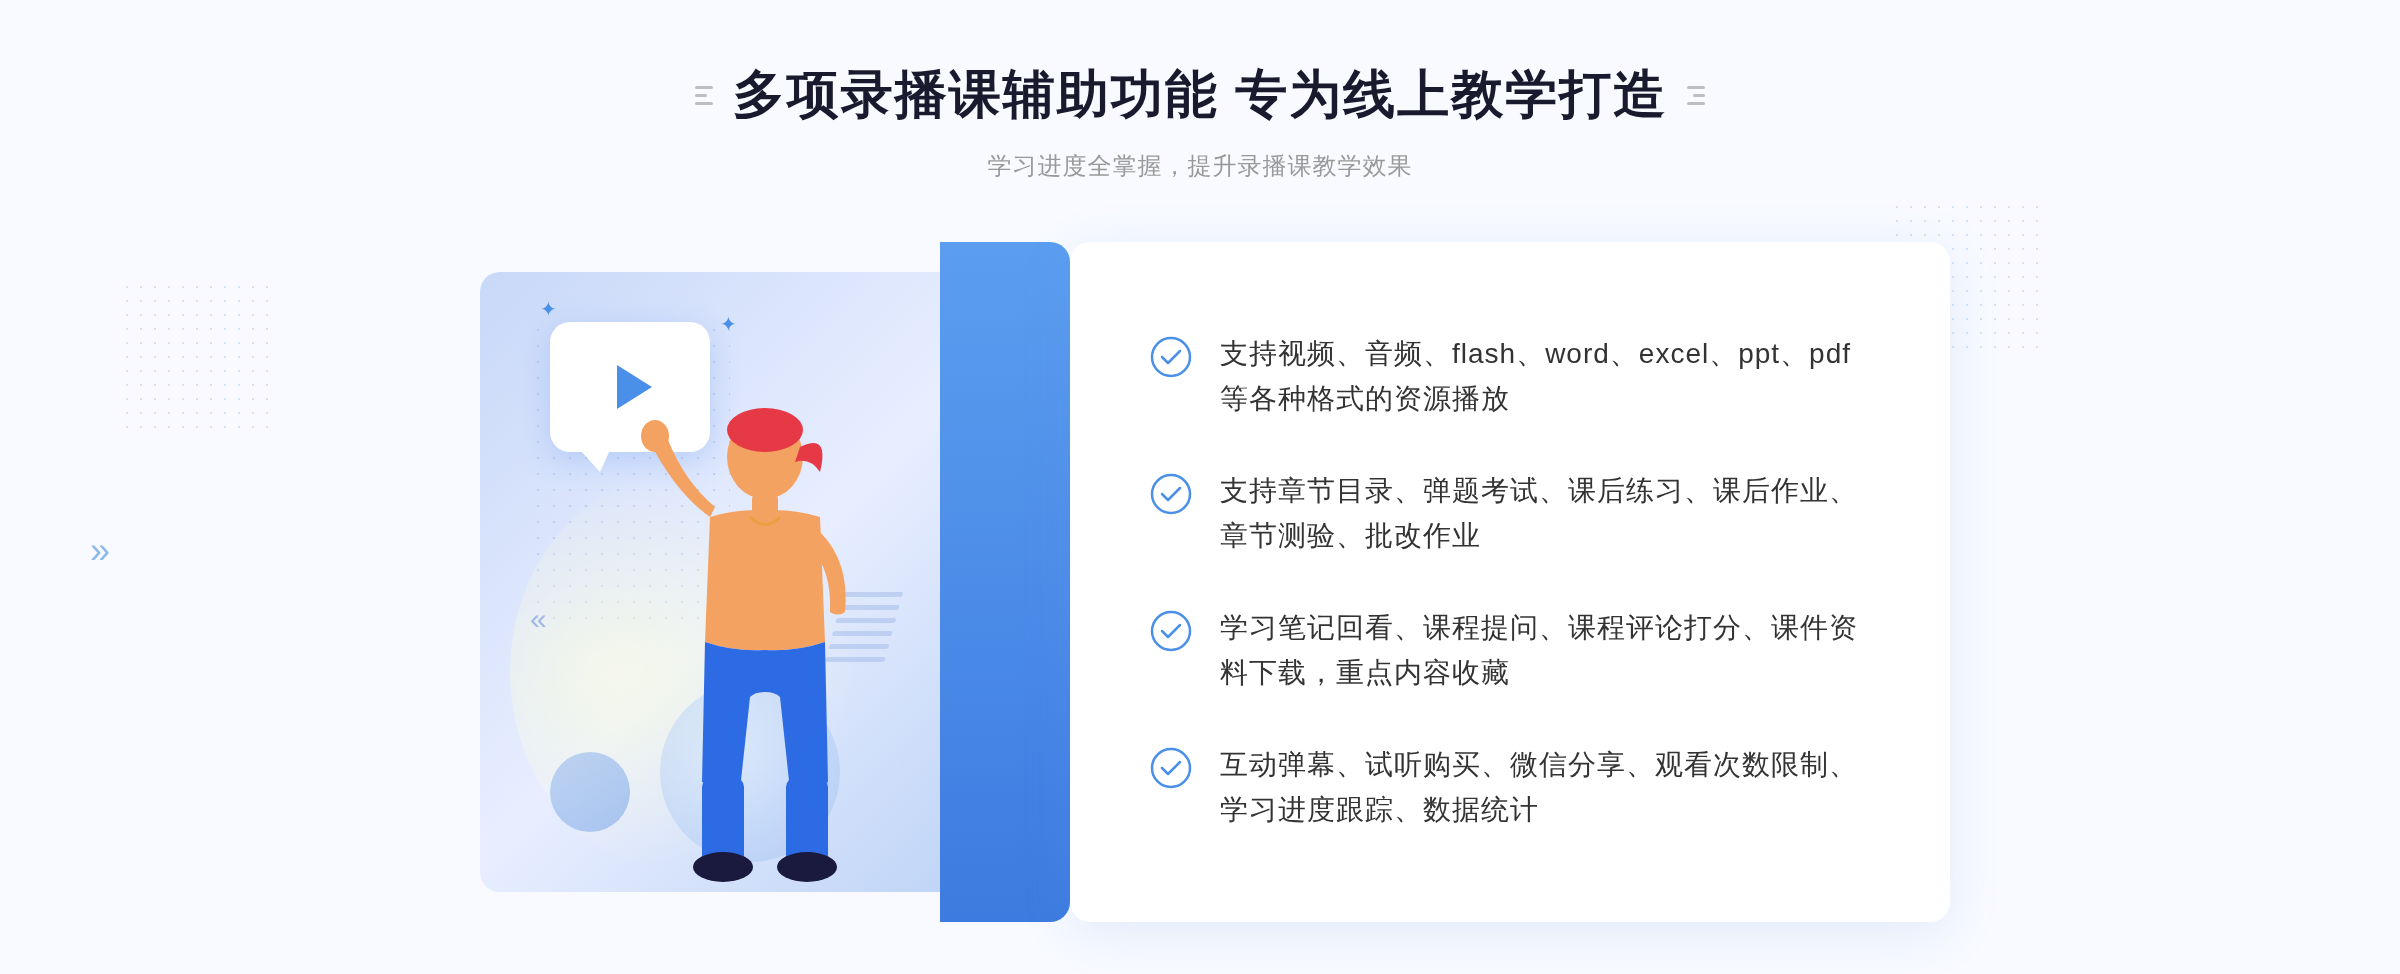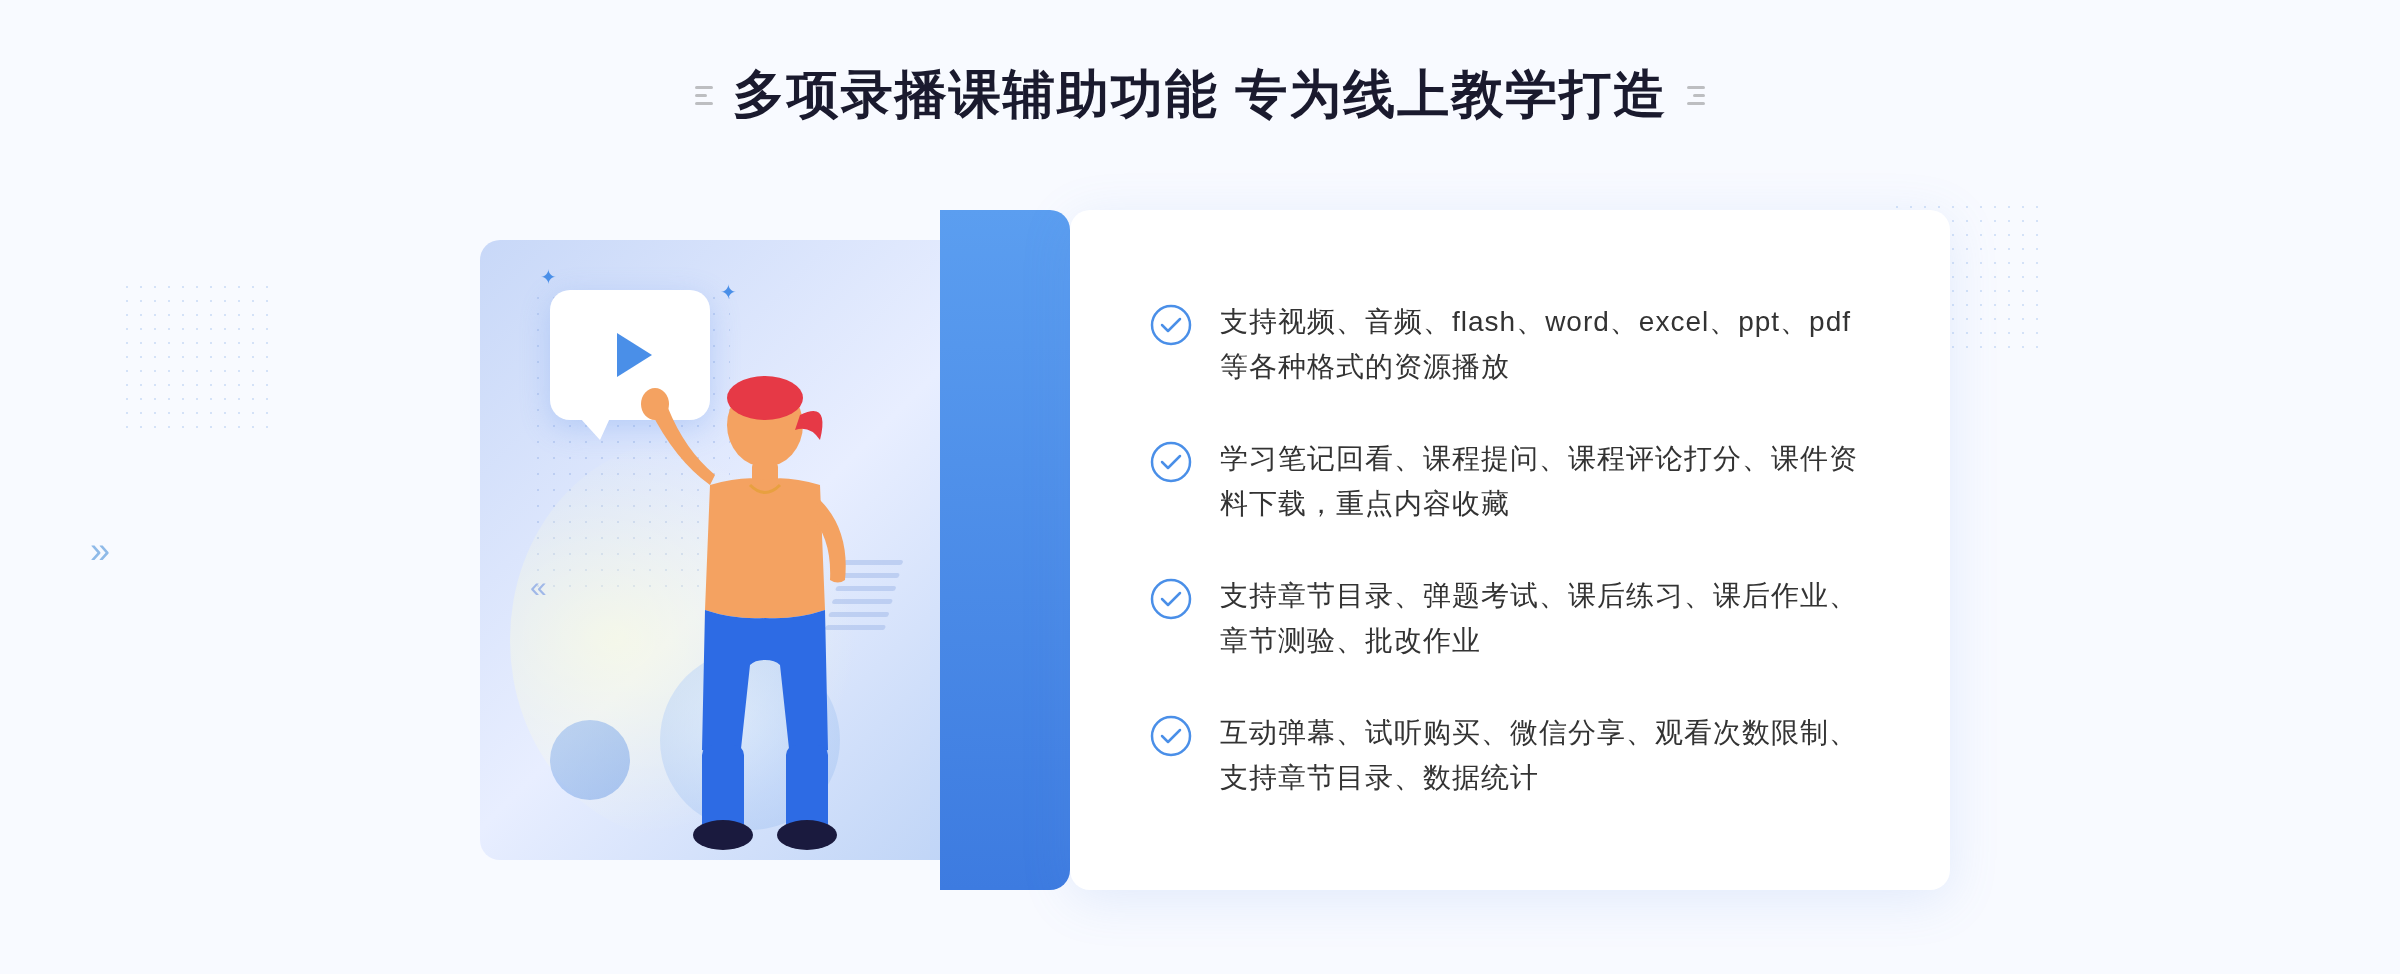--- a/index.html
+++ b/index.html
@@ -337,20 +337,21 @@
         <span class="d2"></span>
         <span class="d3"></span>
       </div>
       <h1 class="main-title">多项录播课辅助功能 专为线上教学打造</h1>
       <div class="title-decoration right">
         <span class="d1"></span>
         <span class="d2"></span>
         <span class="d3"></span>
       </div>
     </div>
+    <p class="subtitle">学习进度全掌握，提升录播课教学效果</p>
   </div>
 
   <div class="content-area">
 
     <div class="left-illustration">
 
       <div class="illus-bg-card">
 
         <div class="illus-dots"></div>
 
@@ -425,40 +426,40 @@
         <span class="feature-text">支持视频、音频、flash、word、excel、ppt、pdf等各种格式的资源播放</span>
       </div>
 
       <div class="feature-item">
         <div class="check-icon">
           <svg viewBox="0 0 42 42" fill="none" xmlns="http://www.w3.org/2000/svg">
             <circle cx="21" cy="21" r="19" stroke="#4a8fe8" stroke-width="2.5"></circle>
             <path d="M12 21 L18 27 L30 15" stroke="#4a8fe8" stroke-width="2.5" stroke-linecap="round" stroke-linejoin="round"></path>
           </svg>
         </div>
-        <span class="feature-text">学习笔记回看、课程提问、课程评论打分、课件资料下载，重点内容收藏</span>
+        <span class="feature-text">支持章节目录、弹题考试、课后练习、课后作业、章节测验、批改作业</span>
       </div>
 
       <div class="feature-item">
         <div class="check-icon">
           <svg viewBox="0 0 42 42" fill="none" xmlns="http://www.w3.org/2000/svg">
             <circle cx="21" cy="21" r="19" stroke="#4a8fe8" stroke-width="2.5"></circle>
             <path d="M12 21 L18 27 L30 15" stroke="#4a8fe8" stroke-width="2.5" stroke-linecap="round" stroke-linejoin="round"></path>
           </svg>
         </div>
-        <span class="feature-text">支持章节目录、弹题考试、课后练习、课后作业、章节测验、批改作业</span>
+        <span class="feature-text">学习笔记回看、课程提问、课程评论打分、课件资料下载，重点内容收藏</span>
       </div>
 
       <div class="feature-item">
         <div class="check-icon">
           <svg viewBox="0 0 42 42" fill="none" xmlns="http://www.w3.org/2000/svg">
             <circle cx="21" cy="21" r="19" stroke="#4a8fe8" stroke-width="2.5"></circle>
             <path d="M12 21 L18 27 L30 15" stroke="#4a8fe8" stroke-width="2.5" stroke-linecap="round" stroke-linejoin="round"></path>
           </svg>
         </div>
-        <span class="feature-text">互动弹幕、试听购买、微信分享、观看次数限制、支持章节目录、数据统计</span>
+        <span class="feature-text">互动弹幕、试听购买、微信分享、观看次数限制、学习进度跟踪、数据统计</span>
       </div>
 
     </div>
 
   </div>
 
 </div>
 
 </body></html>

